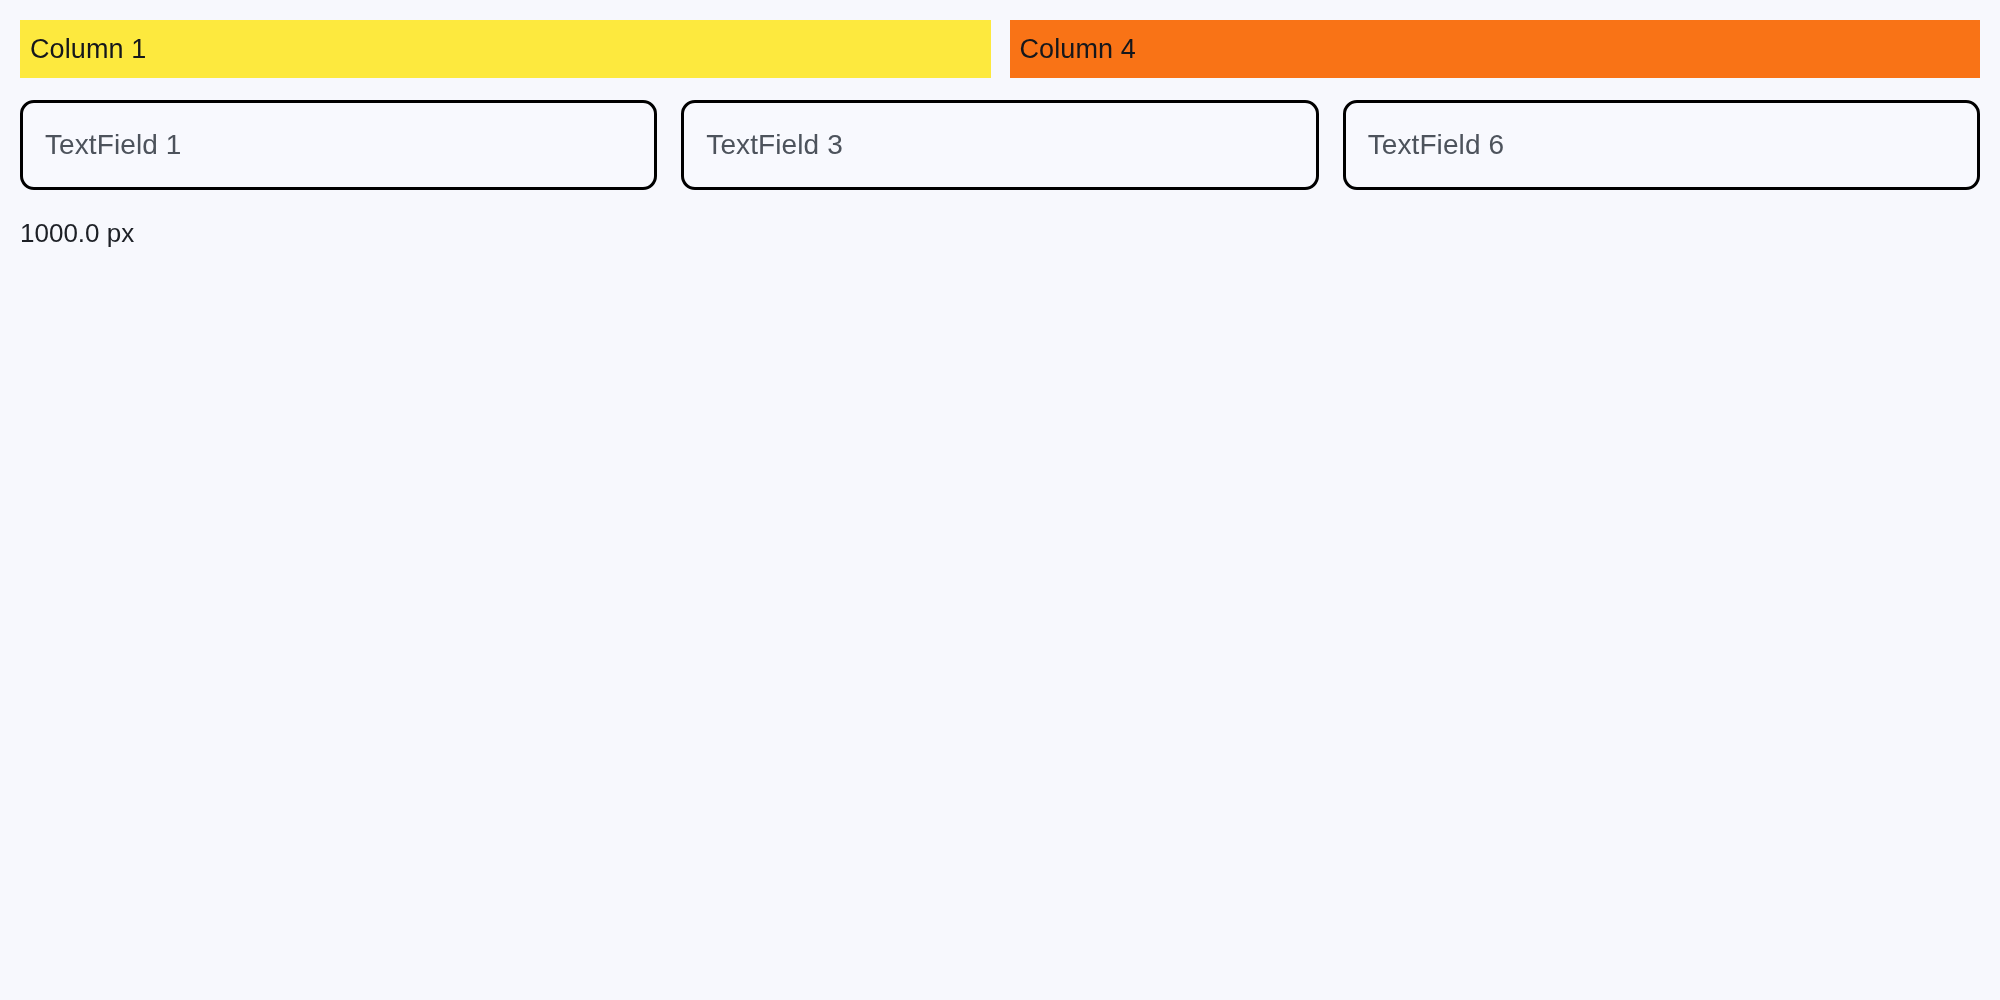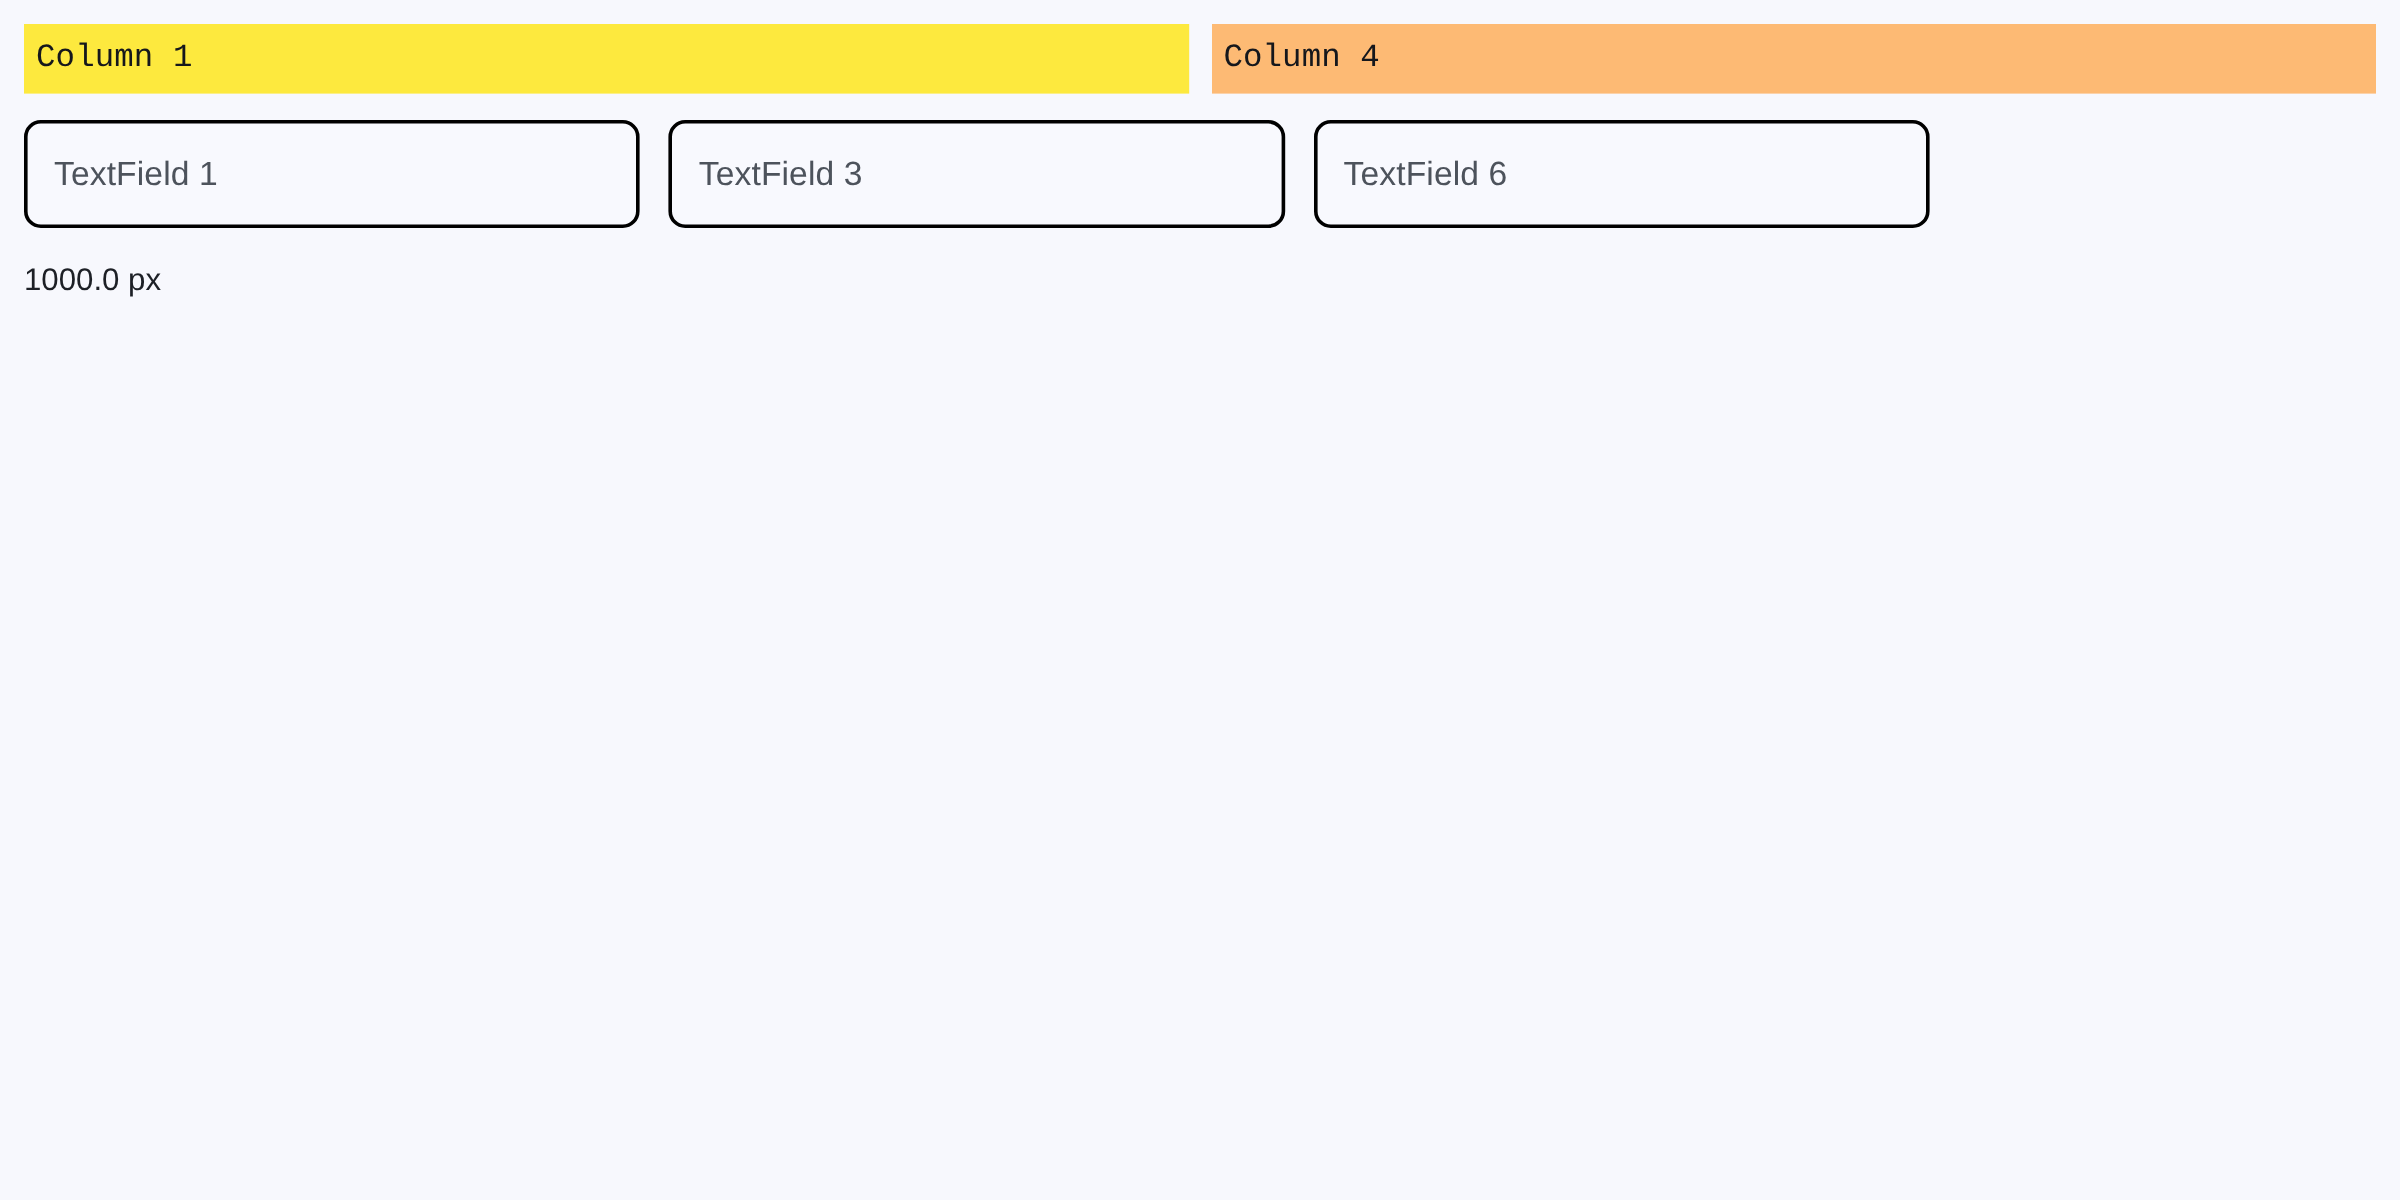--- a/index.html
+++ b/index.html
@@ -23,21 +23,20 @@
     padding: 20px;
   }
 
   
   .columns-row {
     display: flex;
     align-items: stretch;
     gap: 19px;
     height: 58px;
     width: 1960px;
-    font-family: Liberation Mono, monospace;
   }
 
   .column-block {
     flex: 1 1 0;
     display: flex;
     align-items: center;
     padding-left: 10px;
     overflow: hidden;
   }
 
@@ -48,21 +47,21 @@
     white-space: nowrap;
     letter-spacing: 0.1px;
   }
 
   
   .textfields-row {
     display: flex;
     align-items: stretch;
     gap: 24px;
     height: 90px;
-    width: 1588px;
+    width: 1960px;
     margin-top: 22px;
   }
 
   .textfield {
     flex: 1 1 0;
     display: flex;
     align-items: center;
     padding: 0 22px;
     background: #f8f9fe;
     border: 3px solid #000000;
@@ -101,21 +100,21 @@
 <div id="app-root">
 
   <div class="columns-row">
 
     <div class="column-block" style="background-color: rgb(253, 233, 62);">
       <span class="column-label">Column 1</span>
     </div>
 
 
 
-    <div class="column-block" style="background-color: #fdba74;">
+    <div class="column-block" style="background-color: #f97316;">
       <span class="column-label">Column 4</span>
     </div>
 
   </div>
 
   <div class="textfields-row">
 
     <div class="textfield">
       <span class="textfield-placeholder">TextField 1</span>
     </div>

